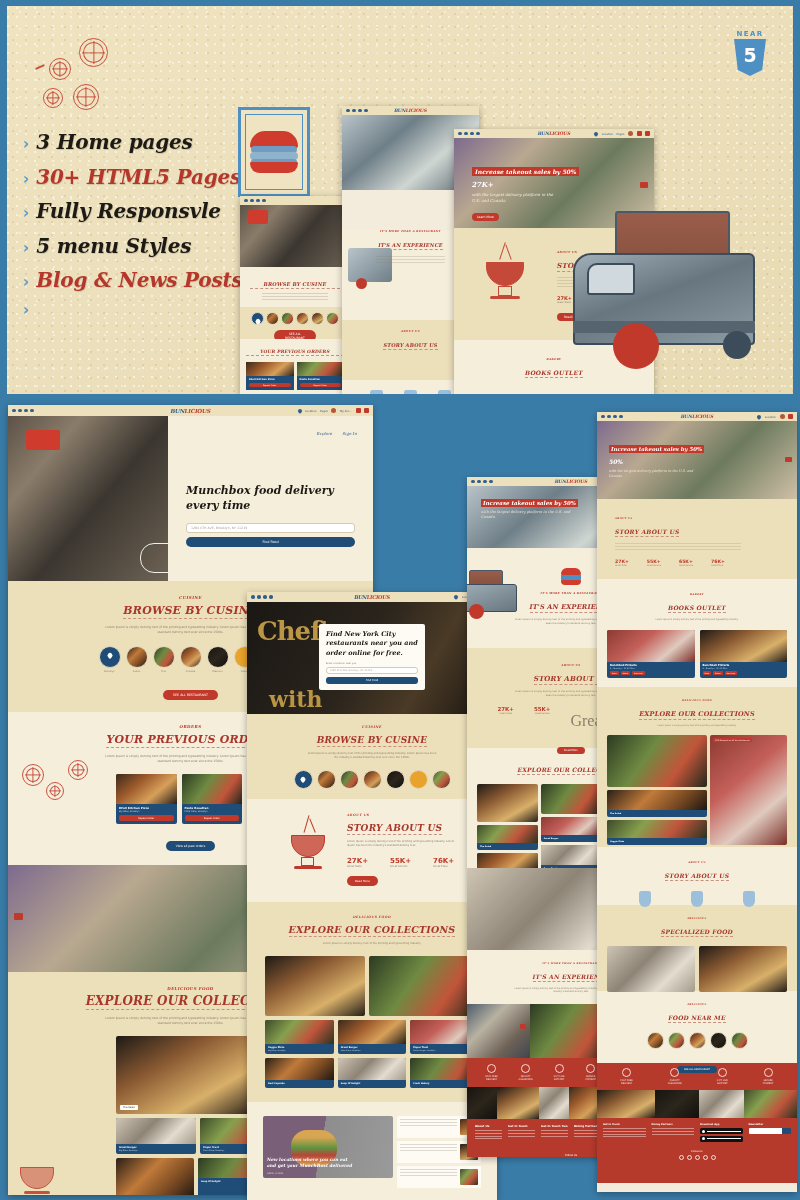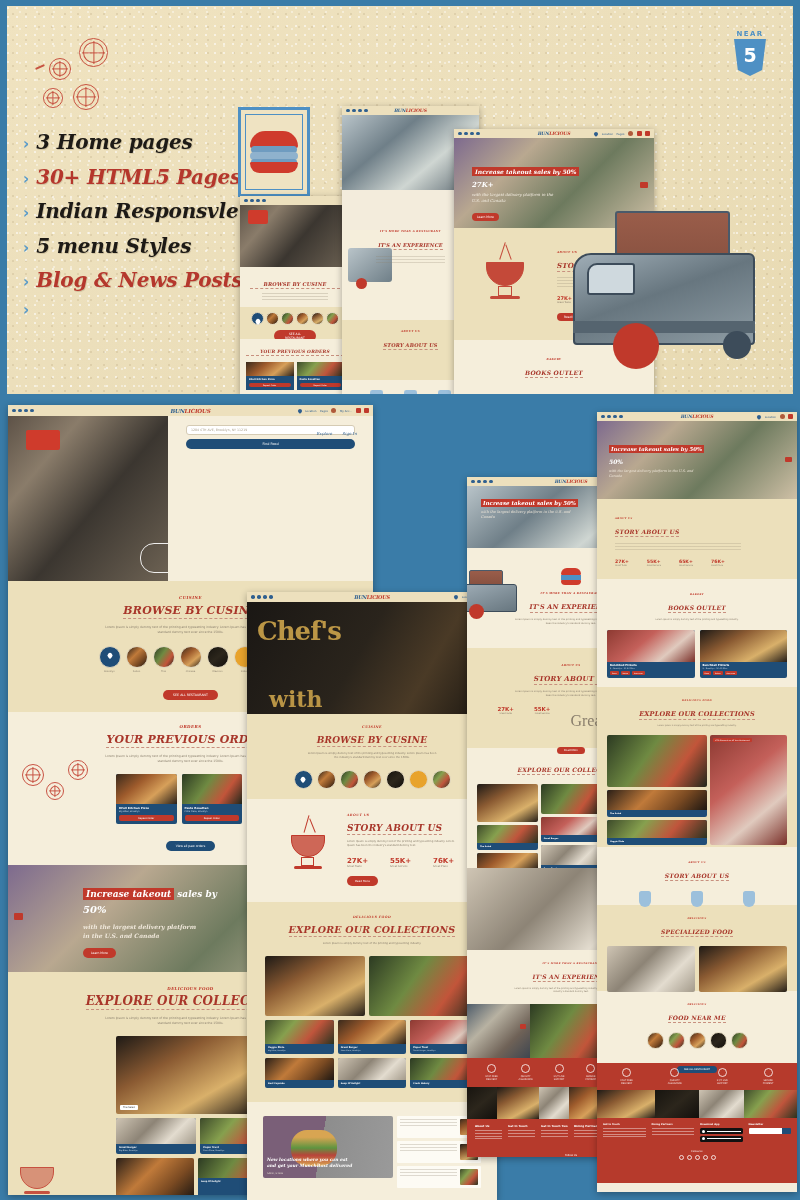--- a/index.html
+++ b/index.html
@@ -216,21 +216,21 @@
       <div class="feat">
           <span class="chev">›</span>
           <span class="txt dark">3 Home pages</span>
         </div>
       <div class="feat">
           <span class="chev">›</span>
           <span class="txt red">30+ HTML5 Pages</span>
         </div>
       <div class="feat">
           <span class="chev">›</span>
-          <span class="txt dark">Indian Responsvle</span>
+          <span class="txt dark">Fully Responsvle</span>
         </div>
       <div class="feat">
           <span class="chev">›</span>
           <span class="txt dark">5 menu Styles</span>
         </div>
       <div class="feat">
           <span class="chev">›</span>
           <span class="txt red">Blog &amp; News Posts</span>
         </div>
       <div class="feat">
@@ -427,20 +427,21 @@
     <div style="display:flex;height:165px;">
       <div class="ph ph-kitchen" style="width:160px;">
         <div style="position:absolute;left:18px;top:14px;width:34px;height:20px;background:#cf3b2c;border-radius:2px;"></div>
         <div style="position:absolute;right:-14px;bottom:8px;width:42px;height:30px;border:1.6px solid #fff;border-radius:14px;opacity:.9;"></div>
       </div>
       <div class="sec-cream" style="flex:1;position:relative;padding:0 18px;">
         <div style="position:absolute;right:16px;top:15px;display:flex;gap:10px;font-family:'DejaVu Serif',serif;font-style:italic;font-size:4px;color:#2f5f8f;">
           <span>Explore</span>
           <span>Sign In</span>
         </div>
+        <div style="margin-top:68px;font-family:'DejaVu Serif',serif;font-style:italic;font-weight:bold;font-size:11px;color:#1d1a16;line-height:1.35;">Munchbox food delivery every time</div>
         <div class="inp" style="height:10px;margin-top:9px;padding:2px 4px;font-family:'DejaVu Sans',sans-serif;font-size:3.2px;color:#a99f8c;">1284 6TH AVE, Brooklyn, NY 11219</div>
         <div class="btn-navy" style="height:10px;margin-top:4px;font-size:3.4px;line-height:10px;border-radius:5px;">Find Food</div>
       </div>
     </div>
 
     <div class="sec-sand" style="padding:14px 0 12px;position:relative;">
       <div class="eyebrow" style="font-size:4px;">CUISINE</div>
       <div class="hl-wrap"><div class="headline" style="font-size:11px;margin-top:3px;">BROWSE BY CUSINE</div></div>
       <div class="body-txt" style="font-size:3px;margin:6px 92px 0;">Lorem Ipsum is simply dummy text of the printing and typesetting industry. Lorem Ipsum has been the industry's standard dummy text ever since the 1500s.</div>
       <div class="cuis" style="margin-top:12px;">
@@ -526,26 +527,20 @@
               <div class="ctitle" style="font-size:2.8px;">Shrimp Grill</div>
               <div class="csub" style="font-size:2.2px;">Verde St, Brooklyn</div>
               <div class="cbtn" style="font-size:2.4px;padding:1.5px;">Repeat Order</div>
             </div>
         </div>
       </div>
       <div style="text-align:center;margin-top:9px;"><span class="btn-navy" style="font-size:3px;padding:3px 10px;display:inline-block;">View all past orders</span></div>
     </div>
 
     <div class="ph ph-flower" style="height:107px;">
-      <div style="position:absolute;left:75px;top:18px;width:200px;">
-        <div><span style="background:#c0392b;color:#fff;font-family:'DejaVu Serif',serif;font-style:italic;font-weight:bold;font-size:9px;padding:1px 3px;">Increase takeout</span><span style="color:#fff;font-family:'DejaVu Serif',serif;font-style:italic;font-weight:bold;font-size:9px;"> sales by</span></div>
-        <div style="color:#fff;font-family:'DejaVu Serif',serif;font-style:italic;font-weight:bold;font-size:10px;margin-top:3px;">50%</div>
-        <div style="color:#efe7da;font-family:'DejaVu Serif',serif;font-style:italic;font-weight:bold;font-size:6px;margin-top:7px;width:118px;line-height:1.5;">with the largest delivery platform in the U.S. and Canada</div>
-        <div class="btn-red" style="font-size:3px;padding:3px 8px;margin-top:7px;">Learn More</div>
-      </div>
       <div style="position:absolute;left:6px;top:48px;width:9px;height:7px;background:#c0392b;border-radius:1px;"></div>
     </div>
 
     <div class="sec-sand" style="padding:14px 0 12px;position:relative;">
       <div class="eyebrow" style="font-size:4px;">DELICIOUS FOOD</div>
       <div class="hl-wrap"><div class="headline" style="font-size:12px;margin-top:3px;">EXPLORE OUR COLLECTIONS</div></div>
       <div class="body-txt" style="font-size:3px;margin:6px 92px 0;">Lorem Ipsum is simply dummy text of the printing and typesetting industry. Lorem Ipsum has been the industry's standard dummy text ever since the 1500s.</div>
       <div style="display:flex;gap:4px;margin:11px 8px 0 108px;">
         <div class="ph ph-food4" style="width:140px;height:78px;border-radius:2px;">
           <span style="position:absolute;left:4px;bottom:4px;background:#fff;color:#333;font-family:'DejaVu Sans',sans-serif;font-size:2.4px;padding:1px 3px;border-radius:1px;">The Salad</span>
@@ -612,20 +607,26 @@
         <span class="pin"></span>
         <span>Location</span>
         <span>Pages</span>
         <span class="cart"></span>
       </span>
     </div>
 
     <div class="ph ph-chef" style="height:112px;">
       <div style="position:absolute;left:10px;top:14px;font-family:'DejaVu Serif',serif;font-weight:bold;font-size:26px;color:#c9a14a;letter-spacing:-1px;opacity:.92;">Chef's</div>
       <div style="position:absolute;left:22px;bottom:2px;font-family:'DejaVu Serif',serif;font-weight:bold;font-size:22px;color:#c9a14a;opacity:.9;">with</div>
+      <div style="position:absolute;left:72px;top:22px;width:106px;background:#fdfbf4;border-radius:2px;padding:6px 7px;">
+        <div style="font-family:'DejaVu Serif',serif;font-style:italic;font-weight:bold;font-size:6.5px;color:#1d1a16;line-height:1.45;">Find New York City restaurants near you and order online for free.</div>
+        <div style="font-family:'DejaVu Sans',sans-serif;font-size:2.4px;color:#8a7f6d;margin-top:4px;">Enter a location near you</div>
+        <div class="inp" style="height:7px;margin-top:2px;padding:1px 3px;font-family:'DejaVu Sans',sans-serif;font-size:2.4px;color:#b0a693;">1284 6TH AVE, Brooklyn, NY 11219</div>
+        <div class="btn-navy" style="height:7px;margin-top:3px;font-size:2.6px;line-height:7px;border-radius:3px;">Find Food</div>
+      </div>
     </div>
 
     <div class="sec-sand" style="padding:11px 0 10px;">
       <div class="eyebrow" style="font-size:3.4px;">CUISINE</div>
       <div class="hl-wrap"><div class="headline" style="font-size:9px;margin-top:3px;">BROWSE BY CUSINE</div></div>
       <div class="body-txt" style="font-size:2.6px;margin:5px 60px 0;">Lorem Ipsum is simply dummy text of the printing and typesetting industry. Lorem Ipsum has been the industry's standard dummy text ever since the 1500s.</div>
       <div class="cuis" style="margin-top:10px;gap:4px;">
         <div>
             <span class="c c-pin" style="display:block;width:19px;height:19px;"></span>
           </div>

